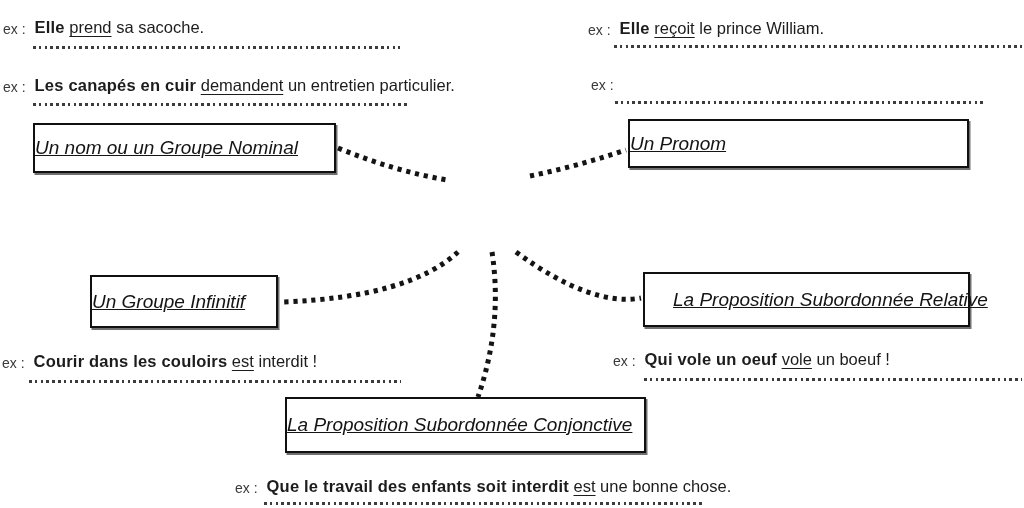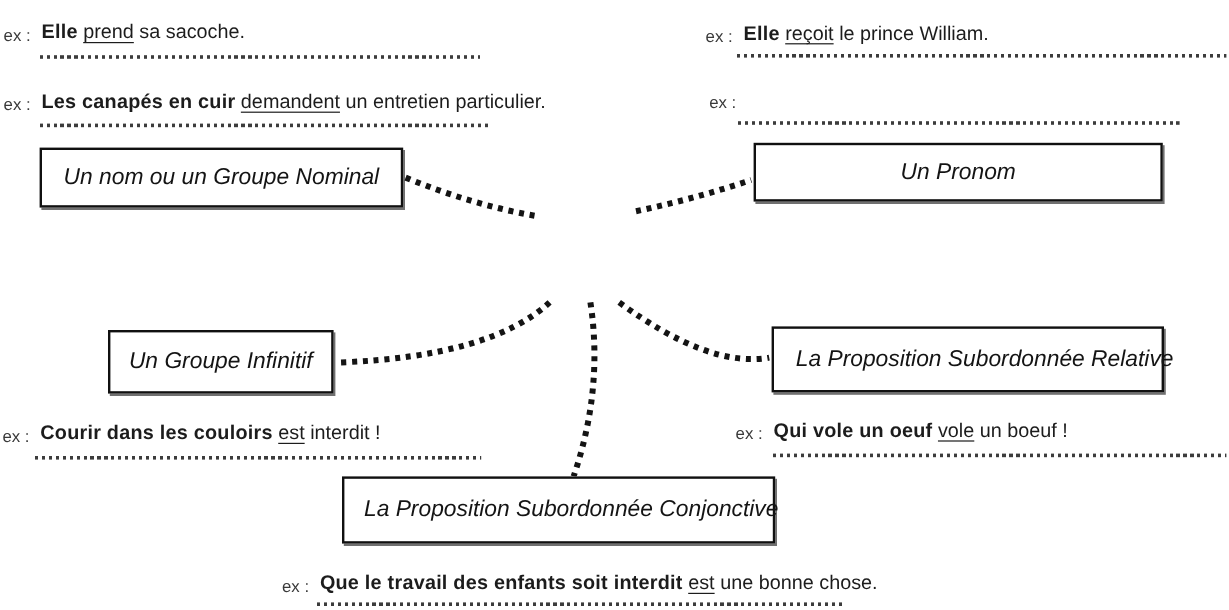--- a/index.html
+++ b/index.html
@@ -16,30 +16,31 @@
   svg.connectors path {
     fill: none;
     stroke: #141414;
     stroke-width: 5;
     stroke-dasharray: 4.2 4.8;
     stroke-linecap: butt;
   }
 
   .node {
     position: absolute;
-    display: flex; align-items: center; justify-content: center;
+    display: flex; align-items: center; 
     background: #ffffff;
     border: 2.5px solid #101010;
     box-shadow: 1.5px 2px 0 rgba(16,16,16,0.6);
     font-style: italic;
     font-size: 19px;
     color: #141414;
     text-align: center;
     box-sizing: border-box;
     white-space: nowrap;
+    text-decoration: underline;
   }
   .node.center {
     background: #d5d5d5;
     border: 3px solid #0d0d0d;
     border-radius: 37px;
     box-shadow: 2px 3px 5px rgba(0,0,0,0.45);
     font-style: normal;
     font-family: "DejaVu Serif", serif;
     font-weight: bold;
     font-size: 27px;
@@ -96,21 +97,21 @@
 
 
   <div class="node" style="left:90px; top:275px; width:188px; height:53px;">
     <span>Un Groupe Infinitif</span>
   </div>
 
   <div class="node" style="left:643px; top:272px; width:327px; height:55px;padding-left:28px;">
     <span>La Proposition Subordonnée Relative</span>
   </div>
 
-  <div class="node" style="left:285px; top:397px; width:361px; height:56px;padding-left:21px;">
+  <div class="node" style="left:285px; top:397px; width:361px; height:56px;">
     <span>La Proposition Subordonnée Conjonctive</span>
   </div>
 
   <div class="example" style="left:3px; top:18px;">
     <span class="exlab">ex :</span>
     <span class="extext">
       <b>Elle</b>
       <u>prend</u>
       <span>sa sacoche.</span>
     </span>

